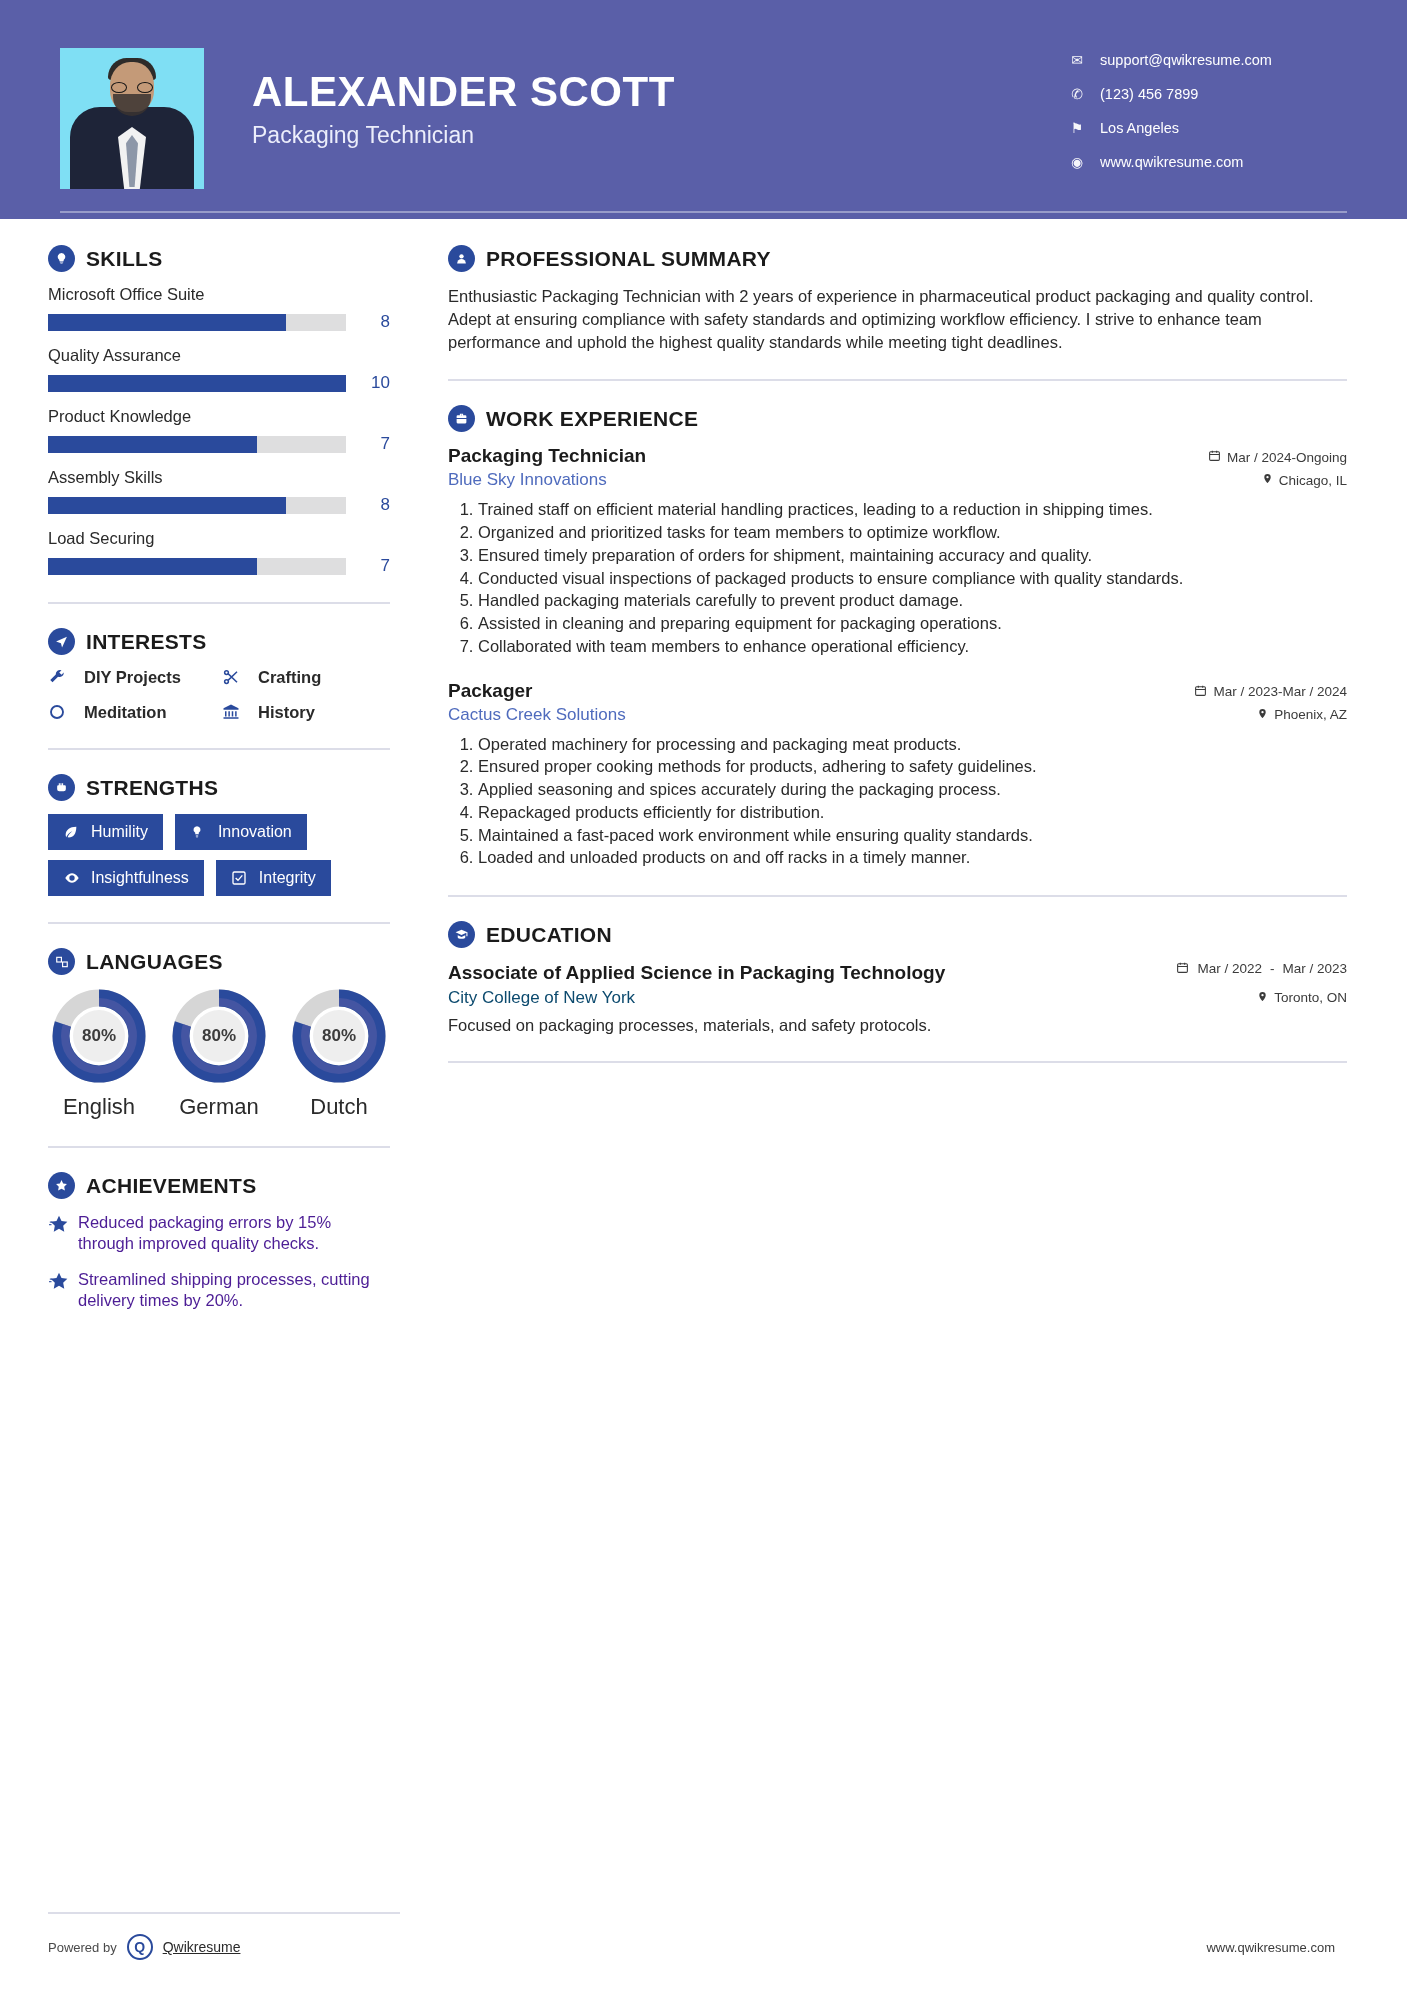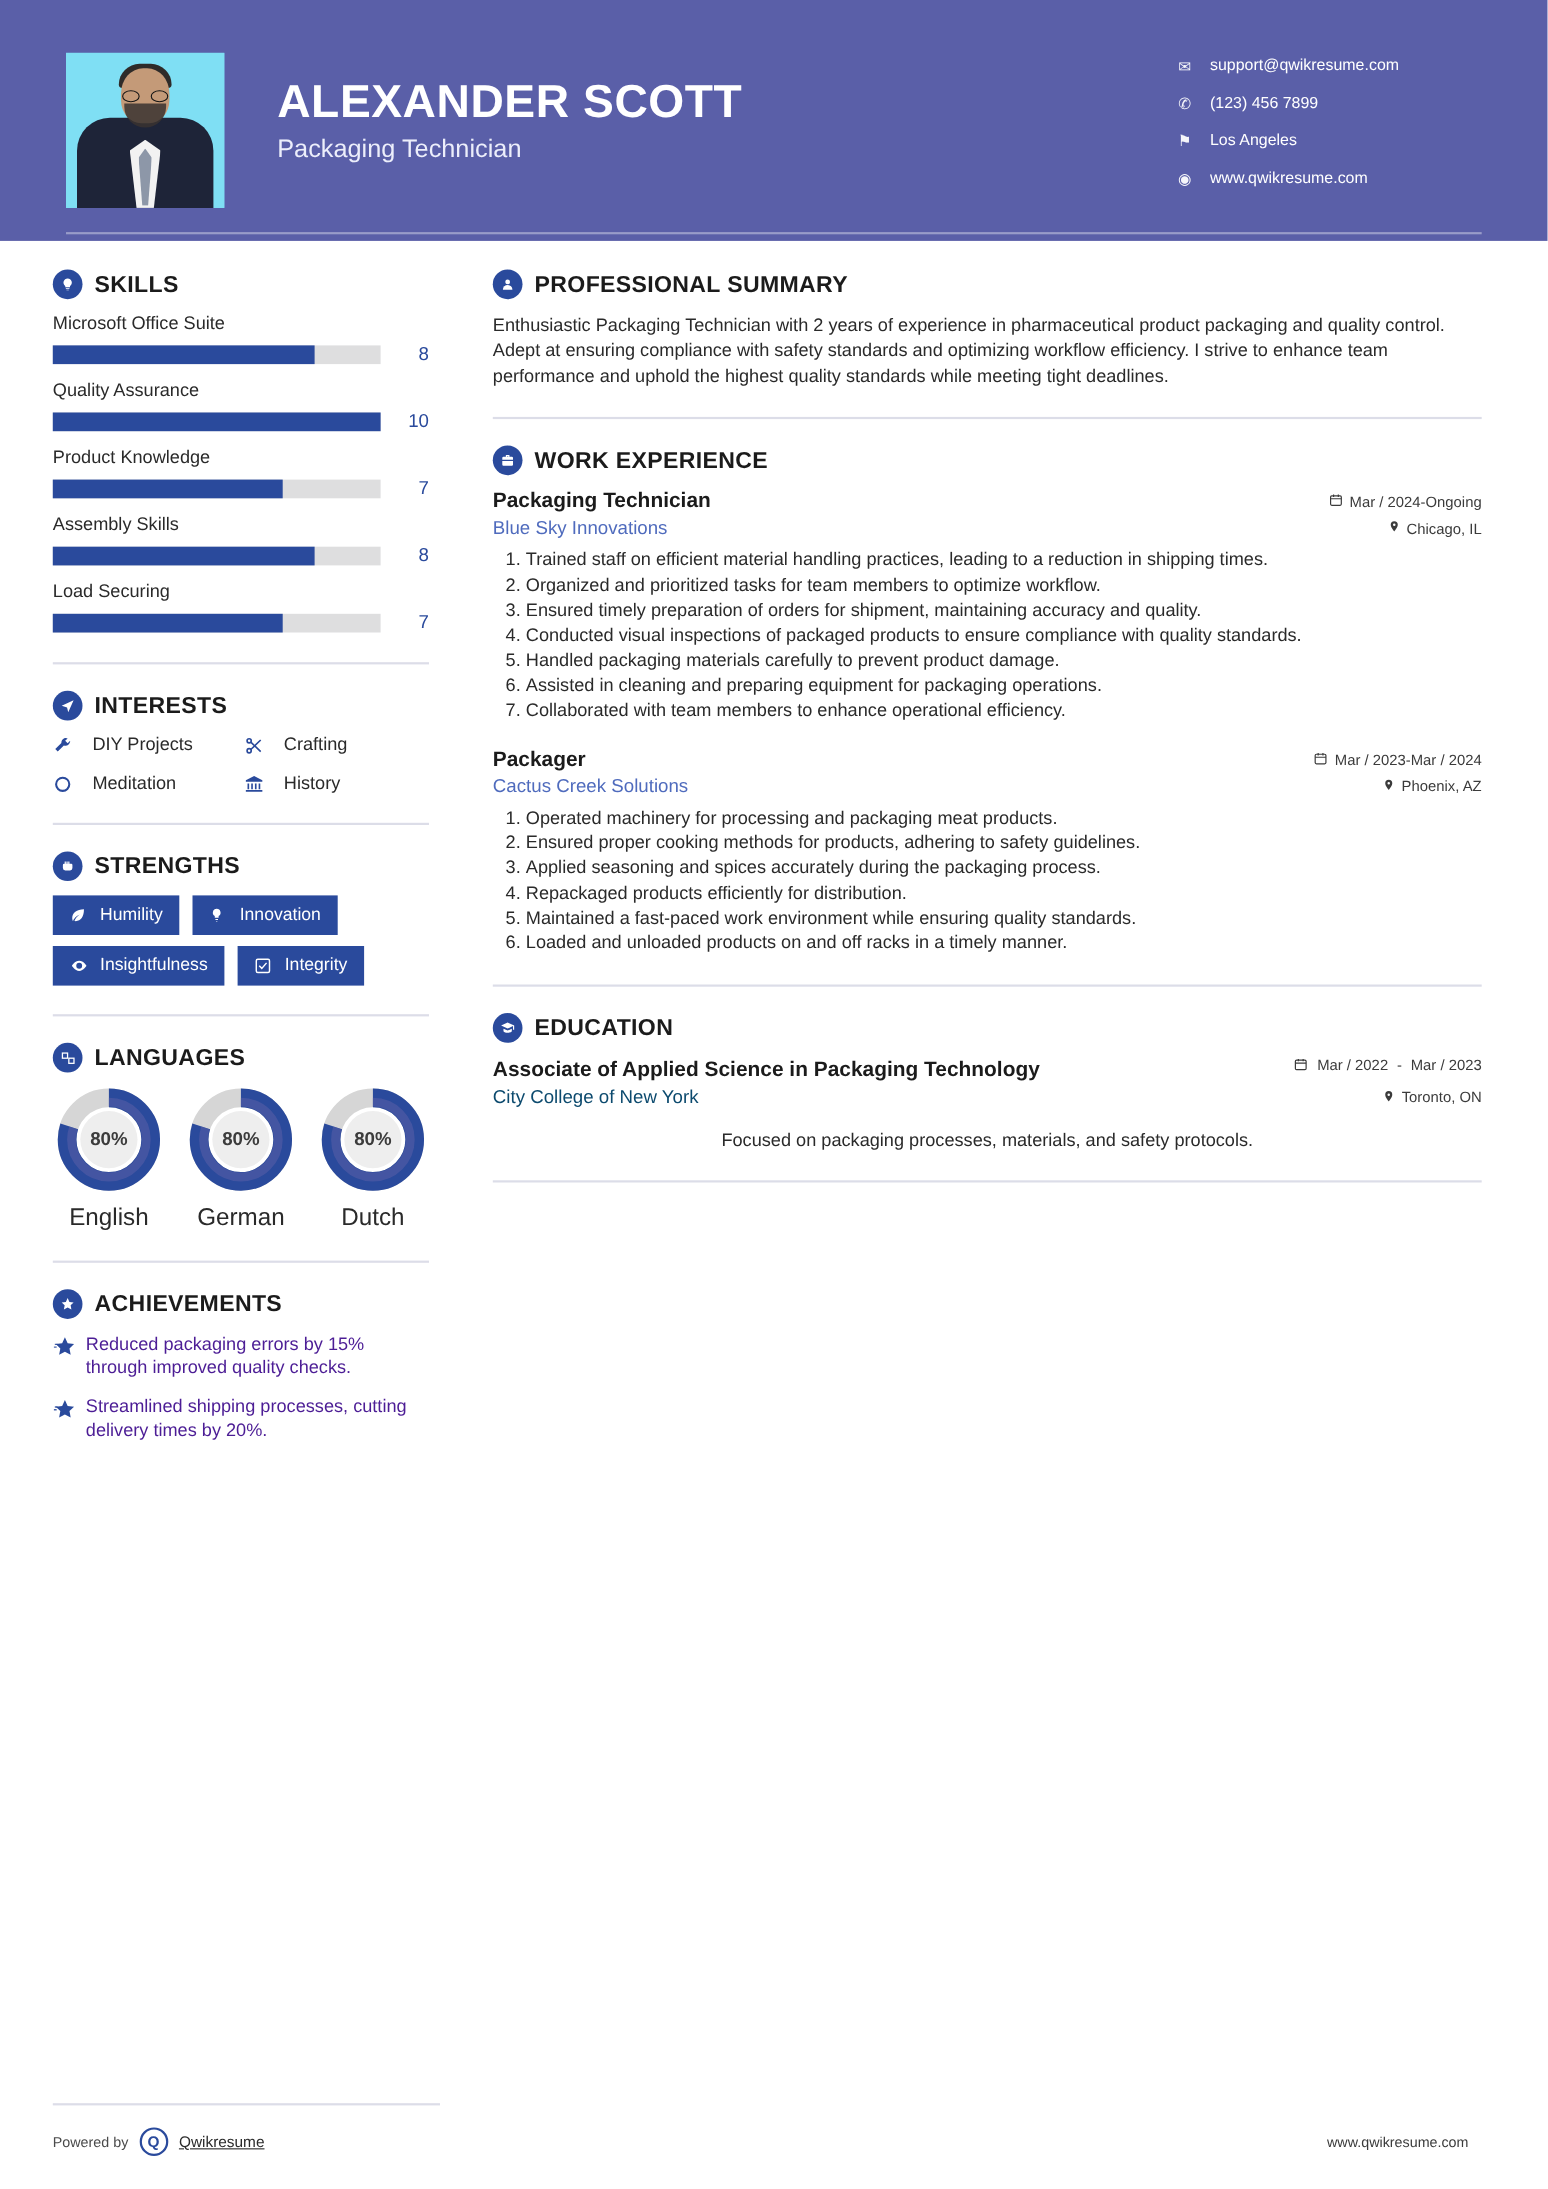--- a/index.html
+++ b/index.html
@@ -145,21 +145,21 @@
   .skill-val {
     width: 34px; text-align: right; color: #2a4a9c;
     font-size: 17px; margin-left: 10px;
   }
 
   
   .interest-grid {
     display: grid; grid-template-columns: 1fr 1fr;
     row-gap: 16px; column-gap: 6px; margin-top: 4px;
   }
-  .interest { display: flex; align-items: flex-end; font-size: 16.5px; color: #2a2a2a; }
+  .interest { display: flex; align-items: flex-start; font-size: 16.5px; color: #2a2a2a; font-weight: bold; }
   .interest .i-ico {
     width: 26px; margin-right: 10px; color: #2a4a9c;
     display: inline-flex; align-items:center; justify-content:flex-start;
   }
 
   
   .strength-wrap { display: flex; flex-wrap: wrap; gap: 10px 12px; margin-top: 4px; }
   .strength {
     background: #2a4a9c; color: #fff; font-size: 16px;
     padding: 9px 15px; display: inline-flex; align-items: center; gap: 10px;
@@ -193,21 +193,21 @@
   .bullets { margin: 9px 0 0 0; padding-left: 30px; }
   .bullets li { font-size: 16.5px; color: #2a2a2a; line-height: 1.32; margin-bottom: 1px; }
   .job-block { margin-bottom: 22px; }
 
   .edu-top { display: flex; align-items: flex-start; }
   .edu-deg { font-size: 19px; font-weight: 700; color: #1b1b1b; flex: 1; line-height:1.28; padding-right:20px; }
   .edu-dates { font-size: 13.5px; color: #3b3b3b; display:flex; align-items:flex-start; gap:8px; white-space:nowrap; }
   .edu-dates .d2 { line-height:1.15; text-align:center; }
   .edu-sub { display: flex; align-items: baseline; margin-top: 2px; }
   .edu-school { font-size: 17px; color: #0c4a6e; flex: 1; }
-  .edu-desc { font-size: 16.5px; color: #2a2a2a; margin-top: 20px; text-align: center; }
+  .edu-desc { font-size: 16.5px; color: #2a2a2a; margin-top: 8px; }
 
   
   .footer {
     position: absolute; left: 0; right: 12px; bottom: 30px;
     display: flex; align-items: center;
     padding: 0 60px 0 48px;
   }
   .footer-left { display: flex; align-items: center; gap: 10px; }
   .powered { font-size: 13px; color: #4a4a4a; }
   .qlogo {

